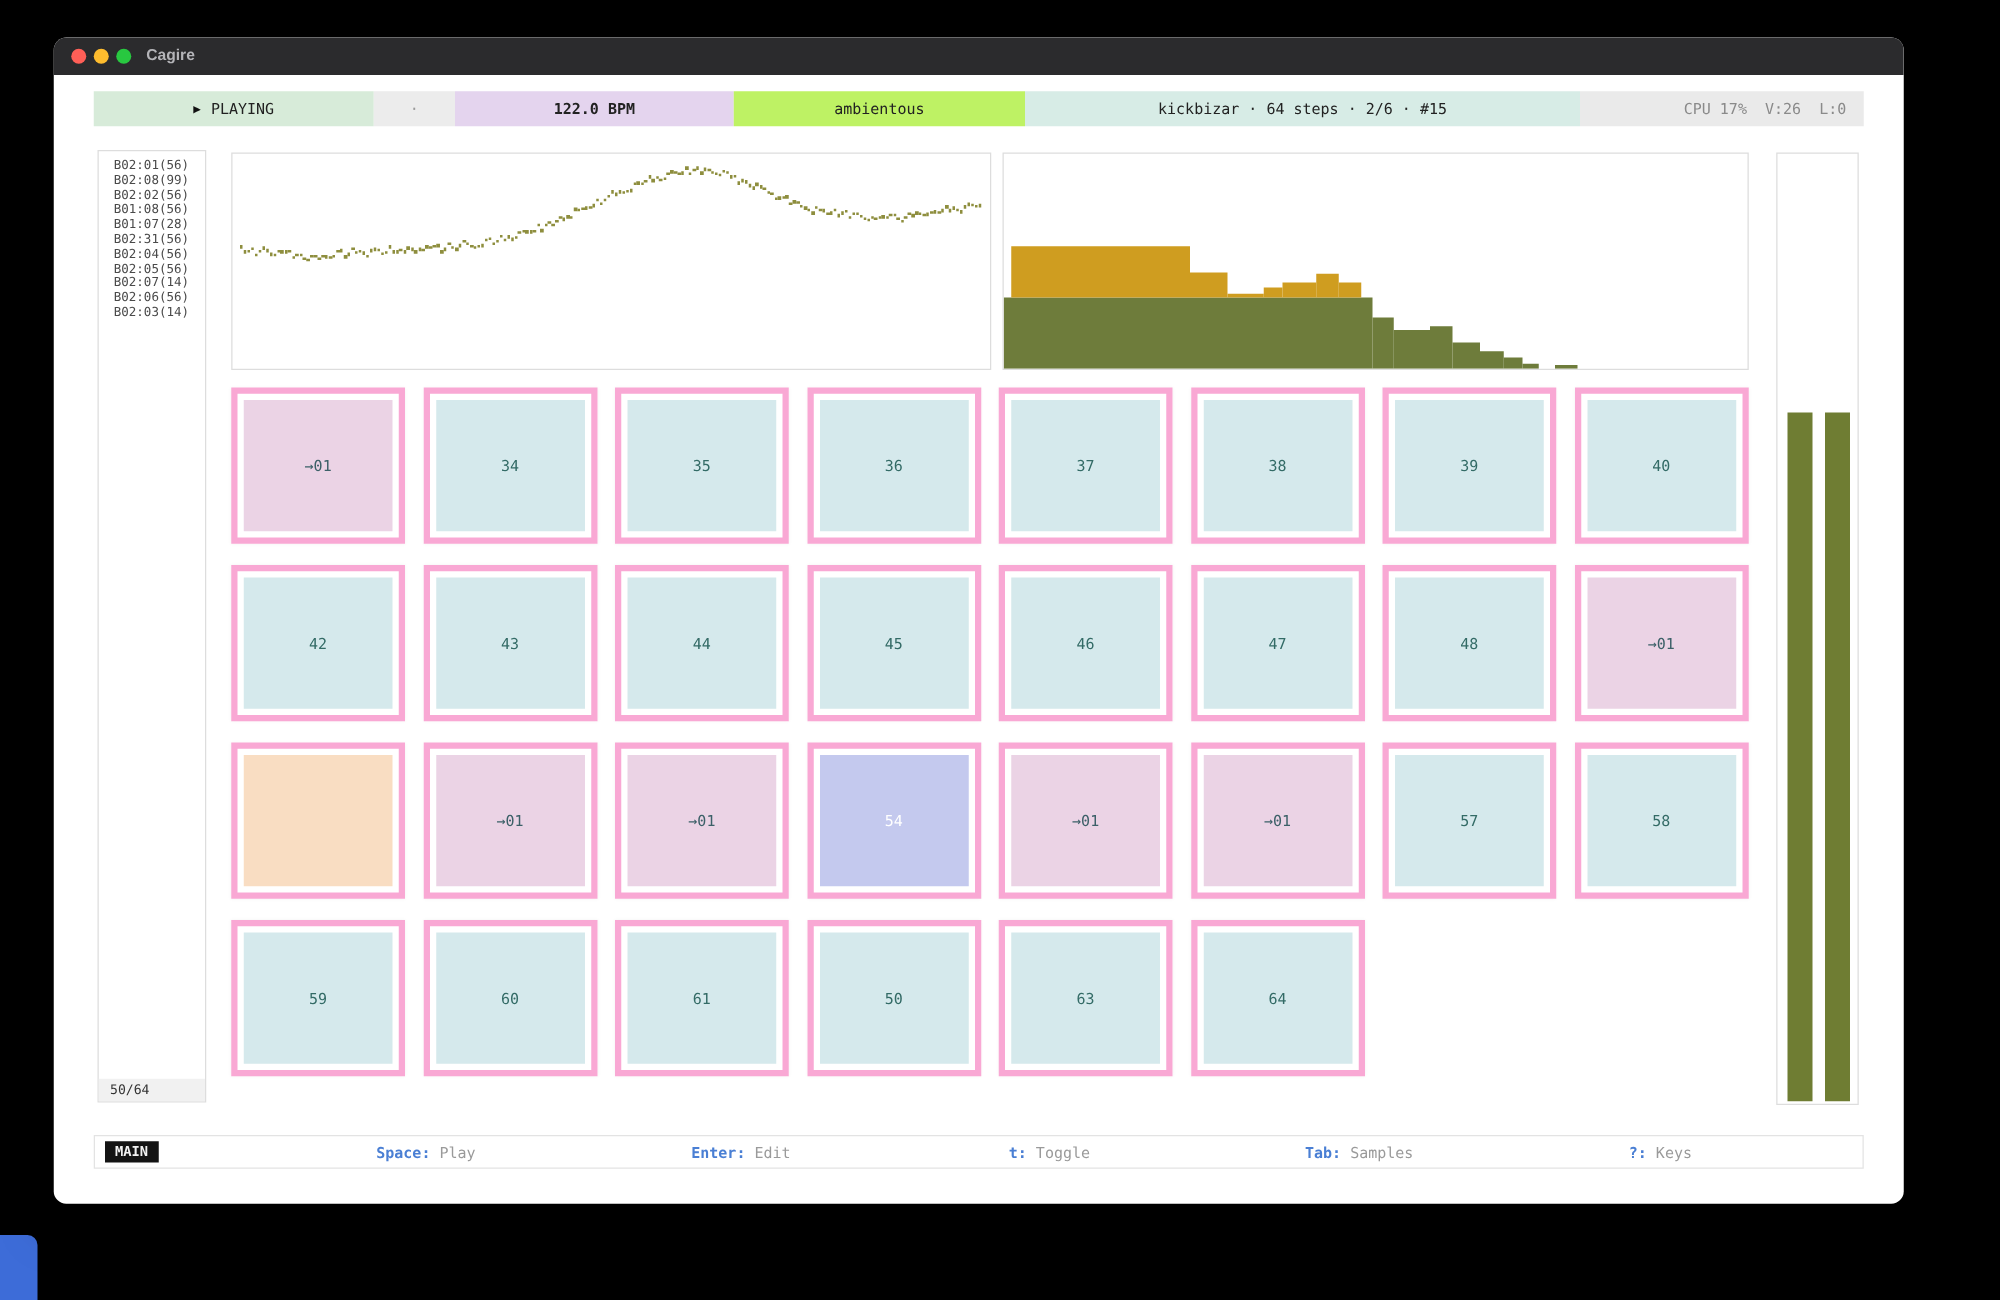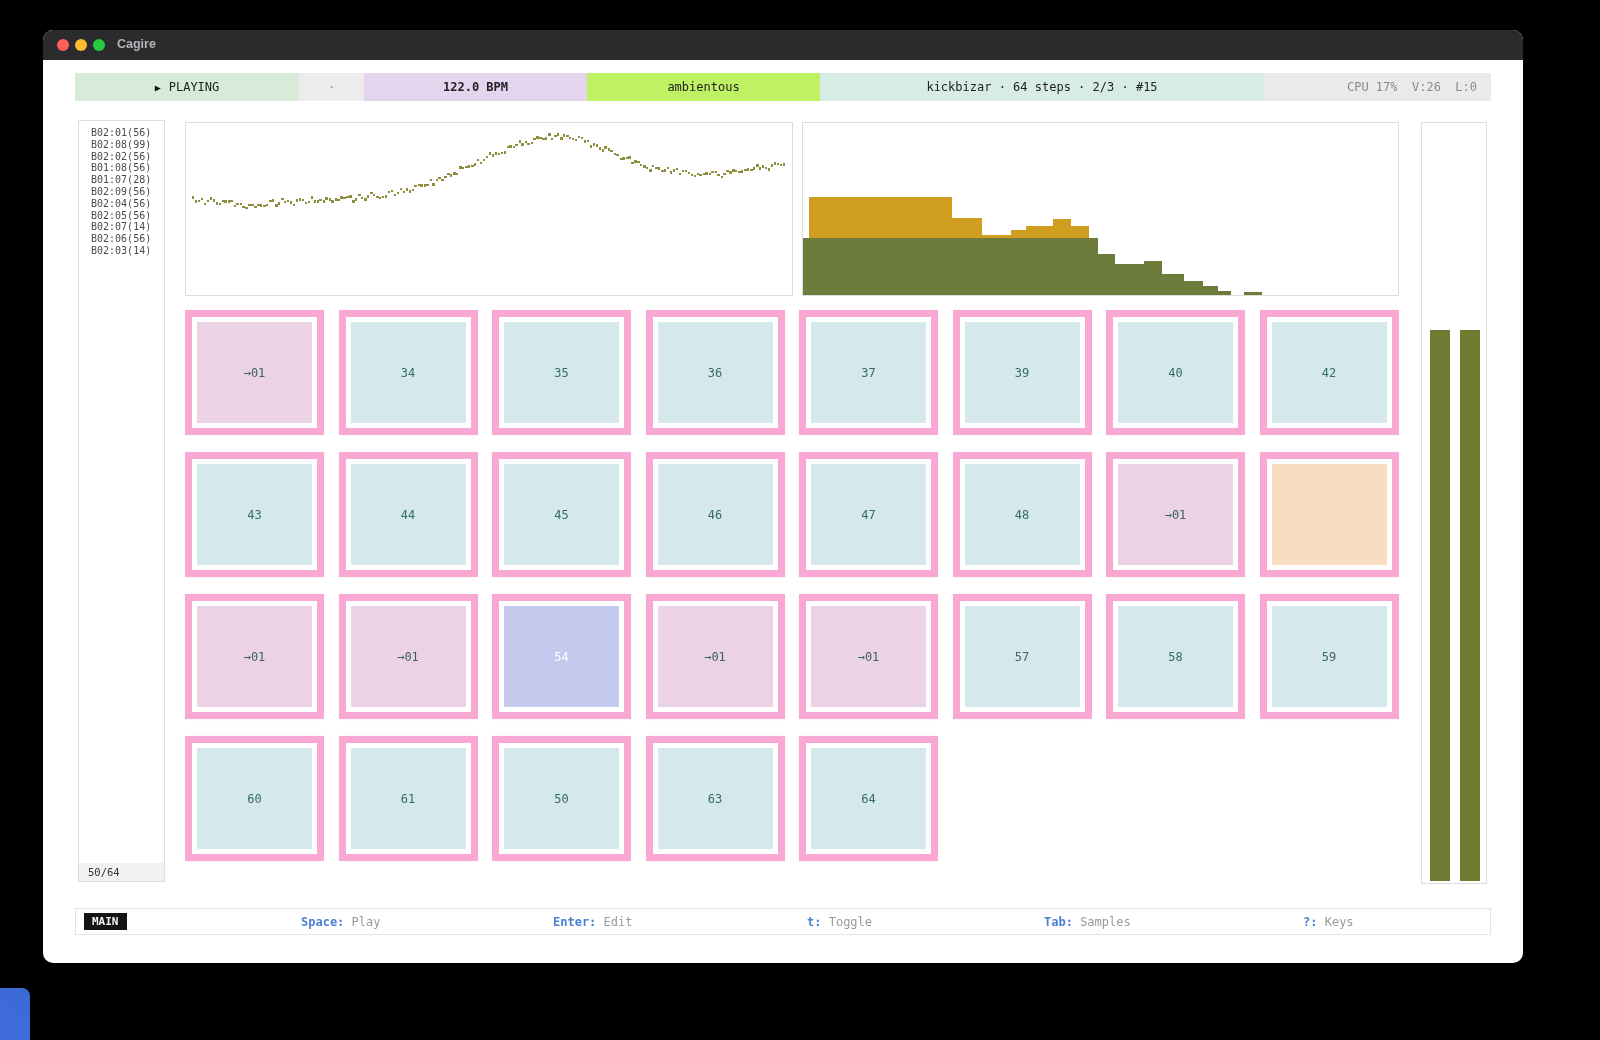--- a/index.html
+++ b/index.html
@@ -29,21 +29,21 @@
   .wave-panel{left:142px;top:92px;width:608px;height:174px;}
   .hist-panel{left:759px;top:92px;width:597px;height:174px;}
   .wave-inner,.hist-inner{position:absolute;left:0;top:0;width:100%;height:100%;overflow:hidden;}
   .dot{position:absolute;width:2.4px;height:2.4px;background:#8e8e3e;}
   .hseg{position:absolute;}
   .meter-panel{left:1378px;top:92px;width:66px;height:762px;}
   .meter-bar{position:absolute;bottom:2px;width:20px;background:#6f7d33;}
   .meter-1{left:8px;}
   .meter-2{left:38px;}
   .grid{position:absolute;left:142px;top:280px;width:1214px;height:552px;display:grid;grid-template-columns:repeat(8,139px);grid-template-rows:repeat(4,125px);column-gap:14.5px;row-gap:17px;}
-  .card{position:relative;background:#fff;border:7px solid #f9a8d4;box-shadow:0 0 3px rgba(0,0,0,.05);}
+  .card{position:relative;background:#fff;border:5px solid #f9a8d4;box-shadow:0 0 3px rgba(0,0,0,.05);}
   .fill{position:absolute;left:5px;top:5px;right:5px;bottom:5px;display:flex;align-items:center;justify-content:center;font-size:12px;color:#336b66;}
   .v-cyan{background:#d5e9ec;}
   .v-pink{background:#ebd3e5;color:#3c6068;}
   .v-orange{background:#f9ddc2;}
   .v-lavender{background:#c4c9ee;color:#fff;}
   .statusbar{position:absolute;left:32px;top:878px;width:1416px;height:27px;background:#fff;border:1px solid #e3e3e3;font-size:12px;}
   .mode-badge{position:absolute;left:8px;top:4px;background:#141414;color:#f2f2f2;font-weight:bold;font-size:11px;padding:2px 8px;}
   .hint{position:absolute;top:6px;white-space:pre;}
   .hint .key{color:#4a7fd4;font-weight:bold;}
   .hint .act{color:#9a9a9a;}
@@ -61,32 +61,32 @@
       <span class="traffic t-min"></span>
       <span class="traffic t-max"></span>
       <span class="win-title">Cagire</span>
     </div>
 
     <div class="toolbar">
       <div class="seg seg-transport"><span class="play-glyph">▶</span><span>PLAYING</span></div>
       <div class="seg seg-dot">·</div>
       <div class="seg seg-bpm">122.0 BPM</div>
       <div class="seg seg-pack">ambientous</div>
-      <div class="seg seg-session">kickbizar · 64 steps · 2/3 · #15</div>
+      <div class="seg seg-session">kickbizar · 64 steps · 2/6 · #15</div>
       <div class="seg seg-stats">CPU 17%  V:26  L:0</div>
     </div>
 
     <div class="panel sidebar">
       <ul class="sample-list" id="sampleList">
           <li>B02:01(56)</li>
           <li>B02:08(99)</li>
           <li>B02:02(56)</li>
           <li>B01:08(56)</li>
           <li>B01:07(28)</li>
-          <li>B02:09(56)</li>
+          <li>B02:31(56)</li>
           <li>B02:04(56)</li>
           <li>B02:05(56)</li>
           <li>B02:07(14)</li>
           <li>B02:06(56)</li>
           <li>B02:03(14)</li>
         </ul>
       <div class="sidebar-footer">50/64</div>
     </div>
 
     <div class="panel wave-panel">
@@ -336,20 +336,25 @@
             <span>36</span>
           </div>
         </div>
         <div class="card">
           <div class="fill v-cyan">
             <span>37</span>
           </div>
         </div>
         <div class="card">
           <div class="fill v-cyan">
+            <span>38</span>
+          </div>
+        </div>
+        <div class="card">
+          <div class="fill v-cyan">
             <span>39</span>
           </div>
         </div>
         <div class="card">
           <div class="fill v-cyan">
             <span>40</span>
           </div>
         </div>
         <div class="card">
           <div class="fill v-cyan">

